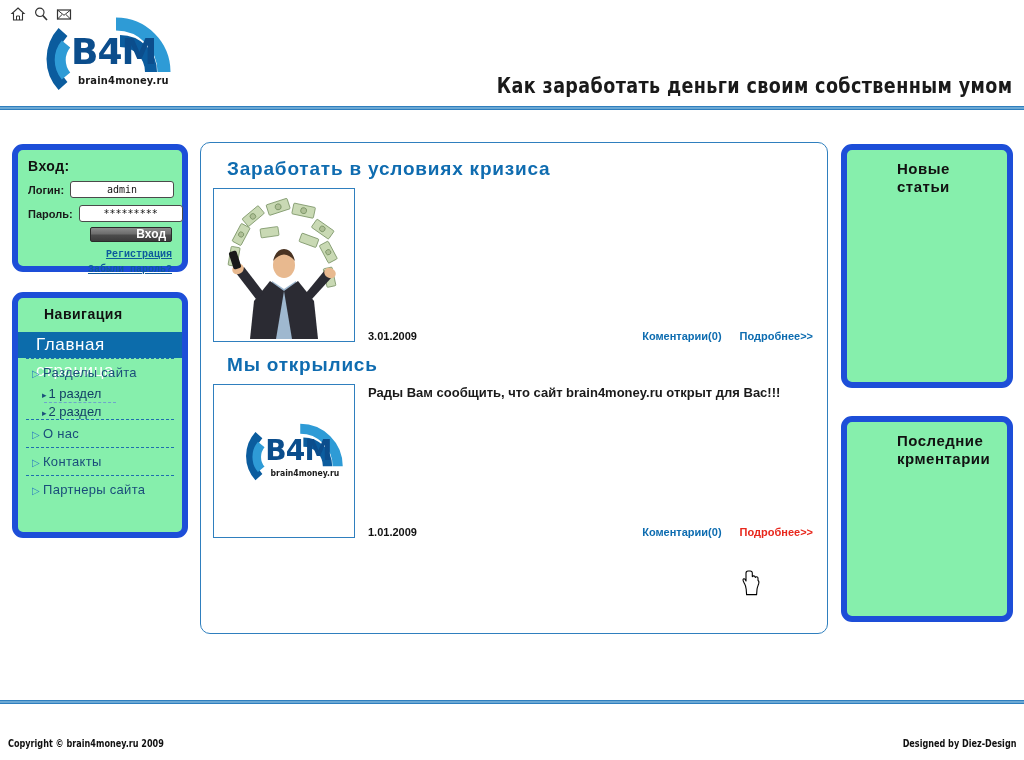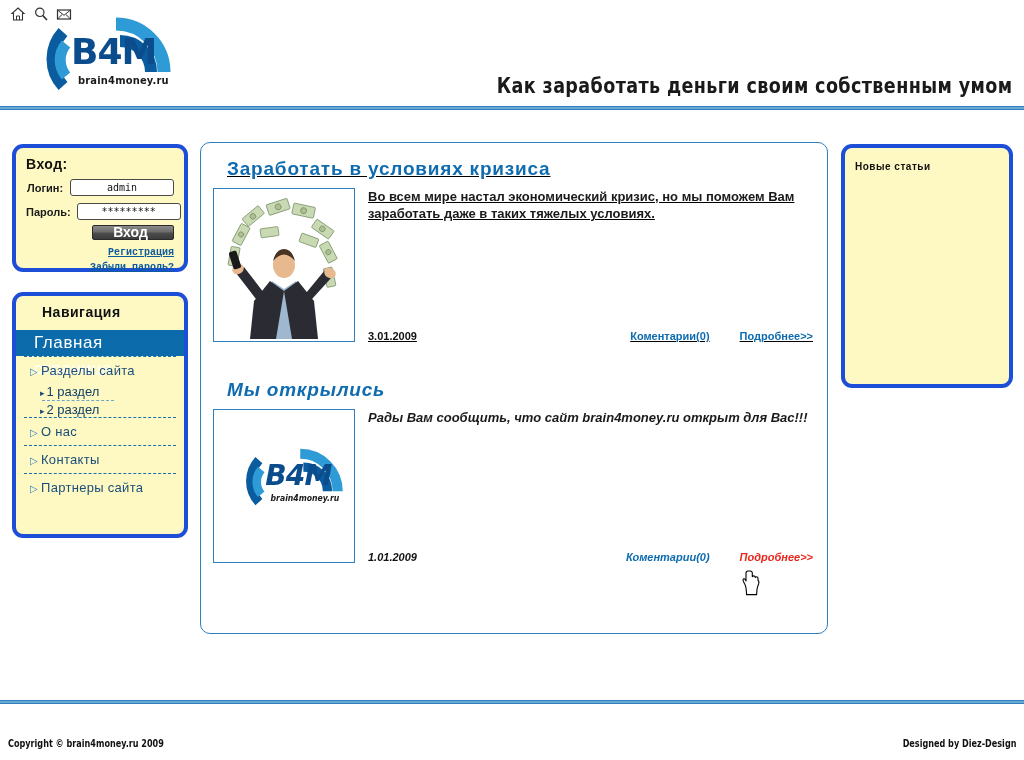--- a/index.html
+++ b/index.html
@@ -27,40 +27,40 @@
     letter-spacing: 0.4px; white-space: nowrap;
     transform: scaleX(0.93); transform-origin: right center;
   }
   .header-rule {
     position: absolute; left: 0; top: 106px; width: 1024px; height: 4px;
     background: linear-gradient(to bottom, #2f7fbe 0 1px, #6ba8d4 1px 3px, #2f7fbe 3px 4px);
   }
 
   
   .panel-blue {
-    background: #fef9c3;
+    background: #86efac;
     border-radius: 11px;
-    border: 4px solid #1d4ed8;
+    border: 6px solid #1d4ed8;
   }
   .login-panel { position: absolute; left: 12px; top: 144px; width: 176px; height: 128px; padding: 8px 10px 6px 10px; }
   .panel-heading { font-size: 14px; font-weight: bold; color: #111; letter-spacing: 0.5px; }
   .login-row { display: flex; align-items: center; margin-top: 7px; }
   .login-label { font-size: 11px; font-weight: bold; color: #1a1a1a; width: 56px; text-align: center; padding-right: 6px; }
   .login-input {
     width: 104px; height: 17px; background: #fff;
     border: 1px solid #4a4a4a; border-radius: 3px;
     font-family: "DejaVu Sans Mono", monospace; font-size: 10px; color: #111;
     text-align: center; line-height: 15px; padding: 0;
   }
   .login-btn-row { display: flex; justify-content: flex-end; margin-top: 5px; }
   .login-btn {
     width: 82px; height: 15px;
     background: linear-gradient(to bottom, #8b8b8b 0%, #6d6d6d 45%, #4c4c4c 55%, #3c3c3c 100%);
     border: 1px solid #2a2a2a; border-radius: 2px;
-    color: #fff; font-size: 14px; font-weight: bold; text-align: center;
+    color: #fff; font-size: 12px; font-weight: bold; text-align: right;
     padding: 0 5px 0 0; line-height: 13px; cursor: pointer;
   }
   .login-links { margin-top: 5px; text-align: right; }
   .login-links a {
     display: block; font-size: 10px; font-weight: bold; color: #0d5a9c;
     text-decoration: underline; cursor: pointer; line-height: 15px; font-family: Liberation Mono, monospace;
   }
 
   .nav-panel { position: absolute; left: 12px; top: 292px; width: 176px; height: 246px; padding: 8px 0 0 0; }
   .nav-panel .panel-heading { padding-left: 26px; }
@@ -96,30 +96,30 @@
     border: 1px solid #2f7fbe; background: #fff;
     display: flex; align-items: center; justify-content: center; overflow: hidden;
   }
   .article-right { flex: 1; padding-left: 13px; display: flex; flex-direction: column; }
   .article-text { font-size: 13px; color: #1a1a1a; line-height: 17px; font-weight: bold; }
   .article-meta {
     margin-top: auto; display: flex; align-items: baseline;
     font-size: 11px; font-weight: bold; justify-content: center;
   }
   .article-date { color: #111; }
-  .article-links { margin-left: auto; display: flex; gap: 30px; }
+  .article-links { margin-left: auto; display: flex; gap: 18px; }
   .article-links a { text-decoration: none; cursor: pointer; font-weight: bold; font-size: 11px; }
   .lnk-comments { color: #0d6cb0; }
   .lnk-more { color: #0d6cb0; }
   .lnk-more.hover { color: #e8271c; }
 
   
   .right-top { position: absolute; left: 841px; top: 144px; width: 172px; height: 244px; padding: 10px 10px 0 10px; }
   .right-bottom { position: absolute; left: 841px; top: 416px; width: 172px; height: 206px; padding: 10px 10px 0 10px; }
-  .right-top .panel-heading, .right-bottom .panel-heading { font-size: 10px; line-height: 18px; }
+  .right-top .panel-heading, .right-bottom .panel-heading { font-size: 15px; line-height: 18px; margin-left: 40px; }
 
   
   .footer-rule {
     position: absolute; left: 0; top: 700px; width: 1024px; height: 4px;
     background: linear-gradient(to bottom, #2f7fbe 0 1px, #6ba8d4 1px 3px, #2f7fbe 3px 4px);
   }
   .footer-left {
     position: absolute; left: 8px; top: 738px;
     font-family: "DejaVu Sans Condensed", "Liberation Sans Narrow", "Liberation Sans", sans-serif;
     font-size: 10px; font-weight: bold; color: #111; transform: scaleX(0.9); transform-origin: left center;
@@ -236,21 +236,21 @@
     <div class="nav-group">
       <div class="nav-item">
         <span class="tri">▷</span>
         <span>Партнеры сайта</span>
       </div>
     </div>
   </div>
 
   <div class="content">
 
-    <div class="article" style="margin-top:15px;text-decoration:underline;">
+    <div class="article" style="margin-top:15px;">
       <div class="article-title">Заработать в условиях кризиса</div>
       <div class="article-body">
         <div class="article-thumb">
           <svg width="140" height="152" viewBox="0 0 140 152">
             <rect x="0" y="0" width="140" height="152" fill="#ffffff"></rect>
 
             <g fill="#c9d9b4" stroke="#6f8a5a" stroke-width="0.7">
               <g transform="translate(52,16) rotate(-18)">
                   <rect width="22" height="11" rx="1"></rect>
                   <circle cx="11" cy="5.5" r="3" fill="#aebf96"></circle>
@@ -300,33 +300,32 @@
             <path d="M42 110 L22 84 L30 78 L50 104 Z" fill="#2b2b33"></path>
             <path d="M98 110 L118 88 L111 81 L92 104 Z" fill="#2b2b33"></path>
 
             <ellipse cx="24" cy="80" rx="6" ry="5" fill="#e8b98f" transform="rotate(-30 24 80)"></ellipse>
             <ellipse cx="116" cy="84" rx="6" ry="5" fill="#e8b98f" transform="rotate(30 116 84)"></ellipse>
 
             <rect x="17" y="62" width="8" height="18" rx="2" fill="#1a1a1a" transform="rotate(-18 21 71)"></rect>
           </svg>
         </div>
         <div class="article-right">
-          <div class="article-text">Во всем мире настал экономический кризис, но мы поможем Вам заработать даже в таких тяжелых условиях.</div>
           <div class="article-meta">
             <span class="article-date">3.01.2009</span>
             <span class="article-links">
               <a class="lnk-comments">Коментарии(0)</a>
               <a class="lnk-more">Подробнее&gt;&gt;</a>
             </span>
           </div>
         </div>
       </div>
     </div>
 
-    <div class="article" style="margin-top:37px;font-style:italic;">
+    <div class="article" style="margin-top:12px;">
       <div class="article-title">Мы открылись</div>
       <div class="article-body">
         <div class="article-thumb">
           <svg width="140" height="152" viewBox="0 0 140 152">
             <rect x="0" y="0" width="140" height="152" fill="#ffffff"></rect>
             <g transform="translate(2,36) scale(0.78)">
               <path d="M108 10 A 48 48 0 0 1 156 58" fill="none" stroke="#2E9BD6" stroke-width="13"></path>
               <path d="M112 27 A 31 31 0 0 1 143 58" fill="none" stroke="#0B5C9E" stroke-width="12"></path>
               <path d="M55 18 A 40 40 0 0 0 55 72" fill="none" stroke="#0B5C9E" stroke-width="12"></path>
               <path d="M58 30 A 25 25 0 0 0 58 62" fill="none" stroke="#2E9BD6" stroke-width="11"></path>
@@ -345,20 +344,23 @@
             </span>
           </div>
         </div>
       </div>
     </div>
   </div>
 
   <div class="panel-blue right-top">
     <div class="panel-heading">Новые статьи</div>
   </div>
+  <div class="panel-blue right-bottom">
+    <div class="panel-heading">Последние крментарии</div>
+  </div>
 
   <div class="footer-rule"></div>
   <div class="footer-left">Copyright © brain4money.ru 2009</div>
   <div class="footer-right">Designed by Diez-Design</div>
 
   <div class="cursor">
     <svg width="20" height="26" viewBox="0 0 20 26">
       <path d="M6 1 C4.6 1 4 2 4 3.2 L4 11 L3.2 9.6 C2.6 8.5 1.3 8.6 1 9.6 C0.7 10.5 1.6 12 2.6 13.8
                C3.6 15.6 4 17.5 4.2 19.2 L4.6 24.6 L14.6 24.6 L15 19.5 C15.2 17.4 16 15.8 16.6 14
                C17 12.7 17 11 16 10.6 L16 8.4 C16 7.4 15.3 6.8 14.5 6.8 C14 6.8 13.6 7 13.3 7.3

